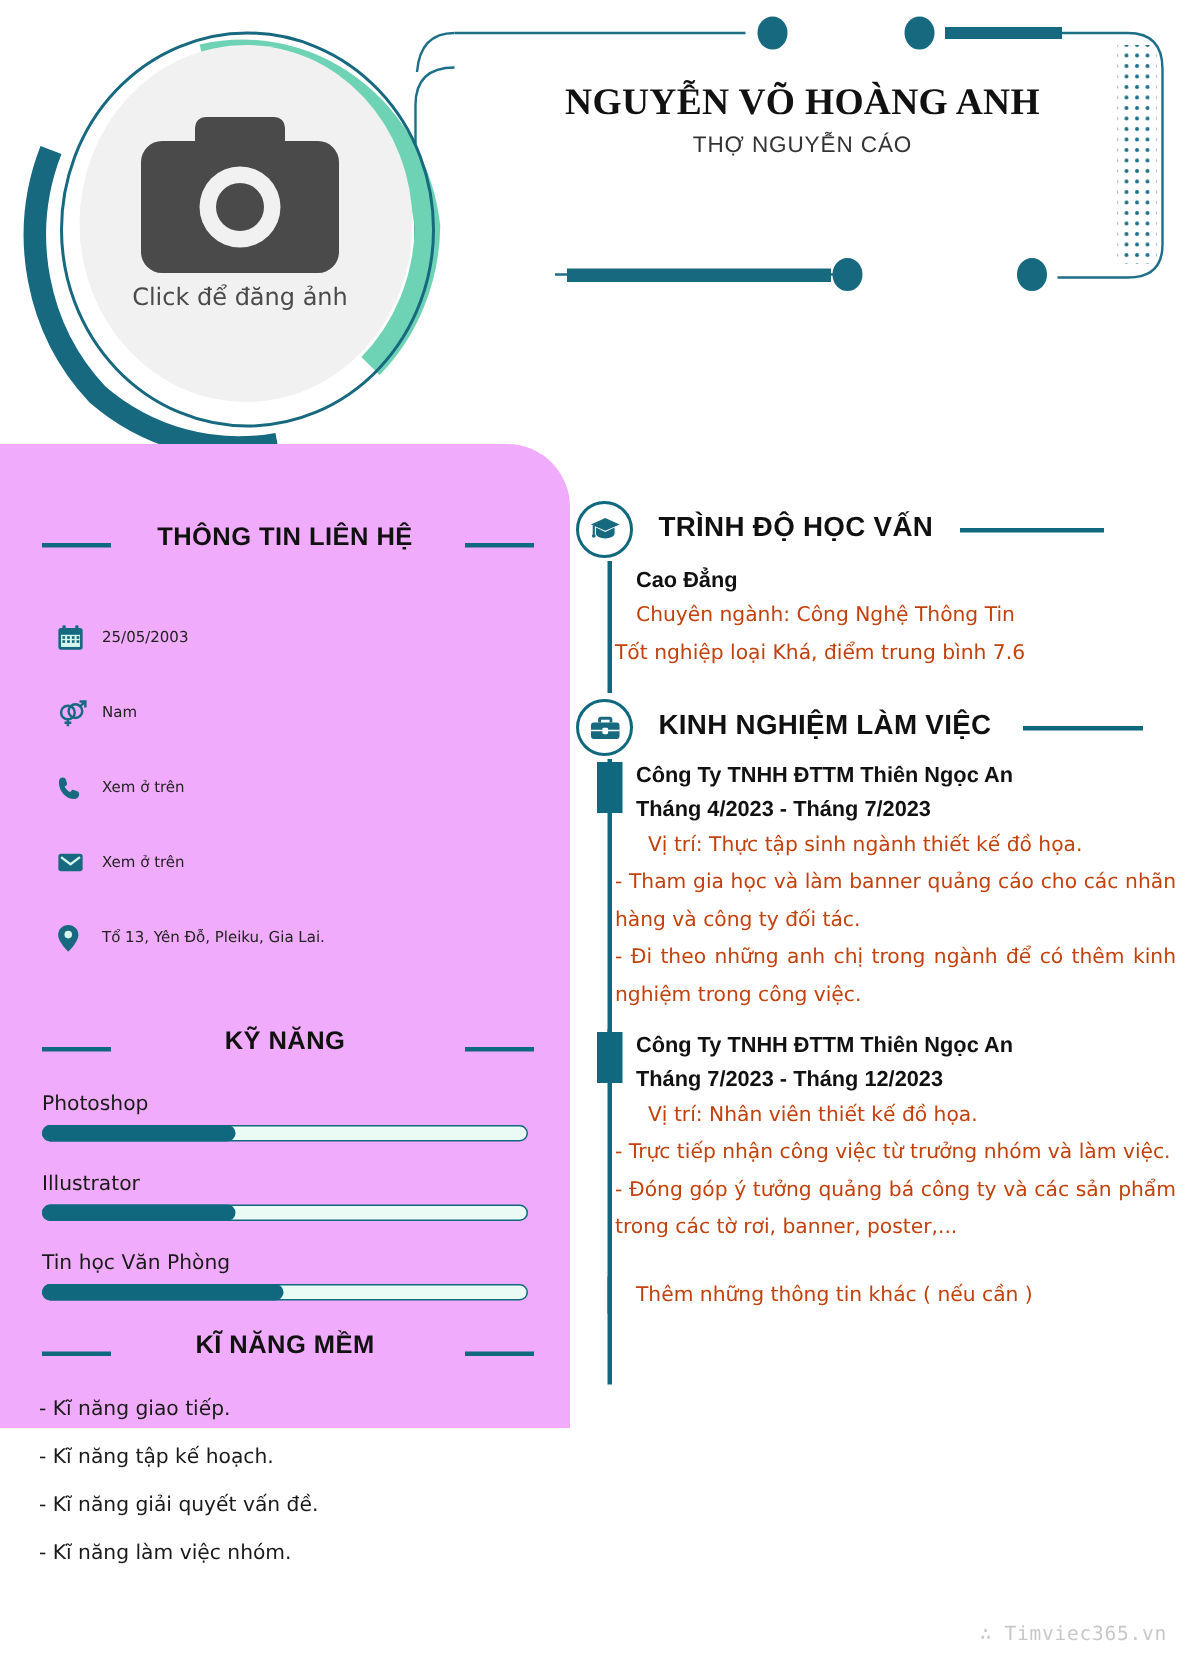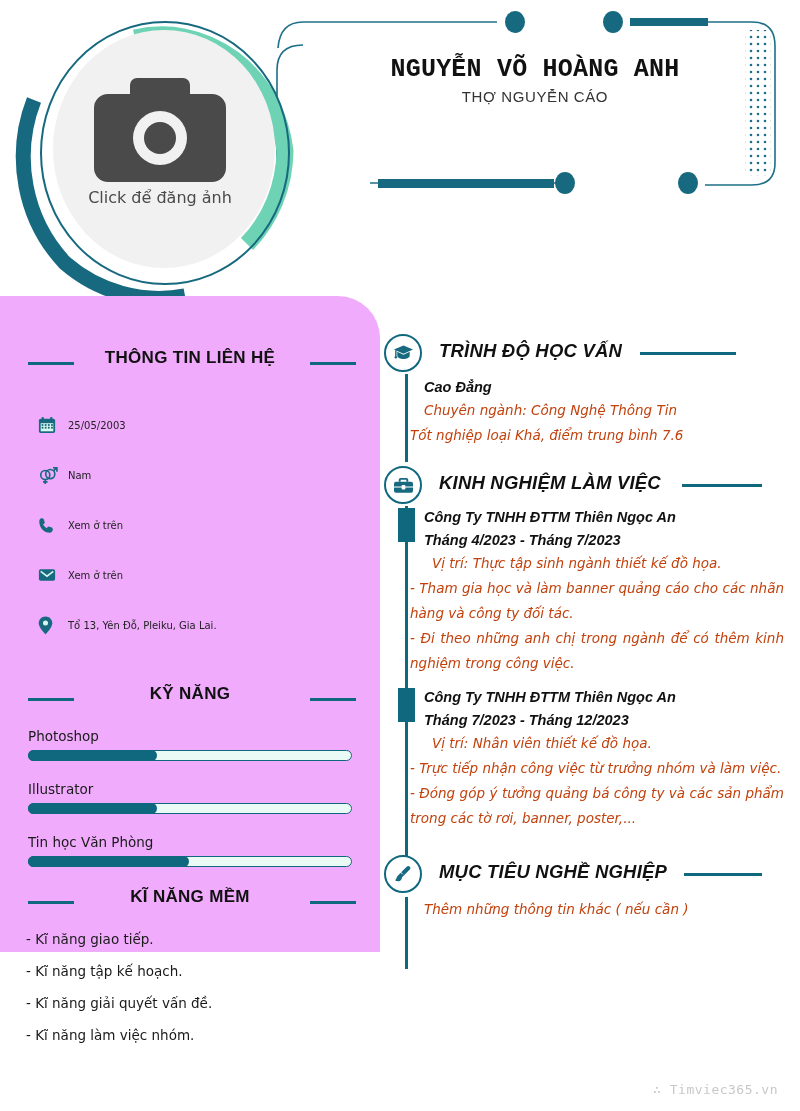--- a/index.html
+++ b/index.html
@@ -22,21 +22,21 @@
   .cam { position: absolute; left: 50%; top: 62px; transform: translateX(-50%); }
   .photo-caption {
     position: absolute; left: 0; right: 0; top: 180px; text-align: center;
     font-size: 16px; color: #4a4a4a; font-family: "DejaVu Sans", sans-serif;
   }
 
   
   .name {
     position: absolute; left: 300px; top: 55px; width: 470px; text-align: center;
     font-size: 25px; font-weight: bold; letter-spacing: .2px; color: #111;
-    font-family: Liberation Mono, monospace;
+    font-family: Liberation Serif, serif;
   }
   .role {
     position: absolute; left: 300px; top: 88px; width: 470px; text-align: center;
     font-size: 15px; color: #333; letter-spacing: .6px;
   }
 
   
   .sidebar {
     position: absolute; left: 0; top: 296px; width: 380px; height: 656px;
     background: #f0abfc; border-top-right-radius: 42px;
@@ -60,21 +60,21 @@
 
   .skills { margin: 14px 28px 0 28px; }
   .skill-name { font-size: 13.5px; color: #1a1a1a; margin-bottom: 6px; font-family: "DejaVu Sans", sans-serif; }
   .bar { position: relative; height: 11px; border: 1px solid #10687e; border-radius: 6px; background: #eafaf5; margin-bottom: 20px; }
   .bar .fill { position: absolute; left: -1px; top: -1px; bottom: -1px; background: #10687e; border-radius: 6px; }
 
   .soft { margin: 14px 0 0 26px; }
   .soft li { list-style: none; font-size: 13.5px; color: #1a1a1a; margin-bottom: 16px; font-family: "DejaVu Sans", sans-serif; }
 
   
-  .right { position: absolute; left: 384px; top: 330px; width: 400px; font-style: italic; }
+  .right { position: absolute; left: 384px; top: 330px; width: 400px; }
 
   .rsec { position: relative; margin-bottom: 6px; }
   .rsec-head { position: relative; height: 46px; }
   .rsec-icon {
     position: absolute; left: 0; top: 4px; width: 38px; height: 38px; border-radius: 50%;
     border: 2px solid #10687e; display: flex; align-items: center; justify-content: center;
     background: #fff;
   }
   .rsec-title {
     position: absolute; left: 55px; top: 10px;
@@ -313,30 +313,20 @@
         <span class="tab"></span>
         <div class="job-title" style="padding-left:14px">Công Ty TNHH ĐTTM Thiên Ngọc An</div>
         <div class="job-title" style="padding-left:14px">Tháng 7/2023 - Tháng 12/2023</div>
         <div class="job-line" style="padding-left:22px">Vị trí: Nhân viên thiết kế đồ họa.</div>
         <div class="job-line just" style="padding-left:0">- Trực tiếp nhận công việc từ trưởng nhóm và làm việc.</div>
         <div class="job-line just" style="padding-left:0">- Đóng góp ý tưởng quảng bá công ty và các sản phẩm trong các tờ rơi, banner, poster,...</div>
       </div>
     </div>
 
     <div class="rsec" style="margin-top:20px">
-      <div class="rsec-head">
-        <span class="rsec-icon">
-          <svg width="20" height="20" viewBox="0 0 20 20">
-              <path d="M16.6 2.6 a1.9 1.9 0 0 0 -2.7 0 L8.2 8.3 l2.9 2.9 l5.7 -5.7 a1.9 1.9 0 0 0 -.2 -2.9 z" fill="#16697f"></path>
-              <path d="M7.4 9.1 l-3 3.2 c-.9 1 -.6 2.1 -1.4 3 c-.5 .6 -1 .9 -1 .9 c1.6 1.4 4.6 1.6 6 -.1 c.9 -1 .5 -2.1 1.3 -3 l2.1 -2.1 z" fill="#16697f"></path>
-            </svg>
-        </span>
-        <span class="rsec-title">MỤC TIÊU NGHỀ NGHIỆP</span>
-        <span class="rsec-line" style="left:300px;width:78px"></span>
-      </div>
       <div class="tl">
         <span class="stem" style="height:72px;top:0"></span>
         <div class="job-line" style="padding-left:14px">Thêm những thông tin khác ( nếu cần )</div>
       </div>
     </div>
   </div>
 
   <div class="watermark">∴ Timviec365.vn</div>
 </div>
 

